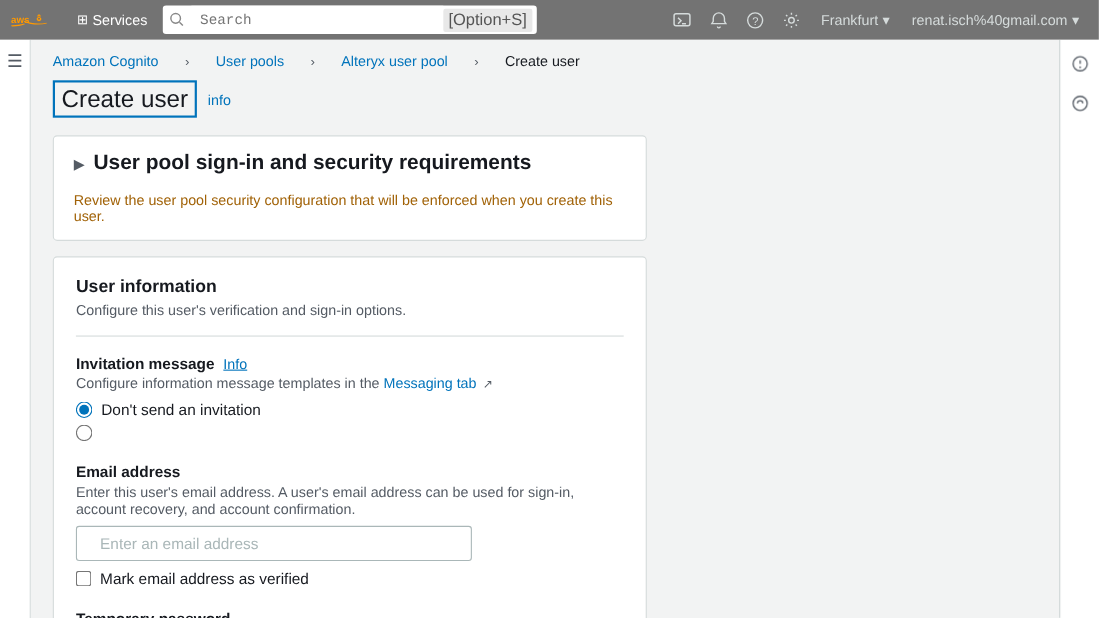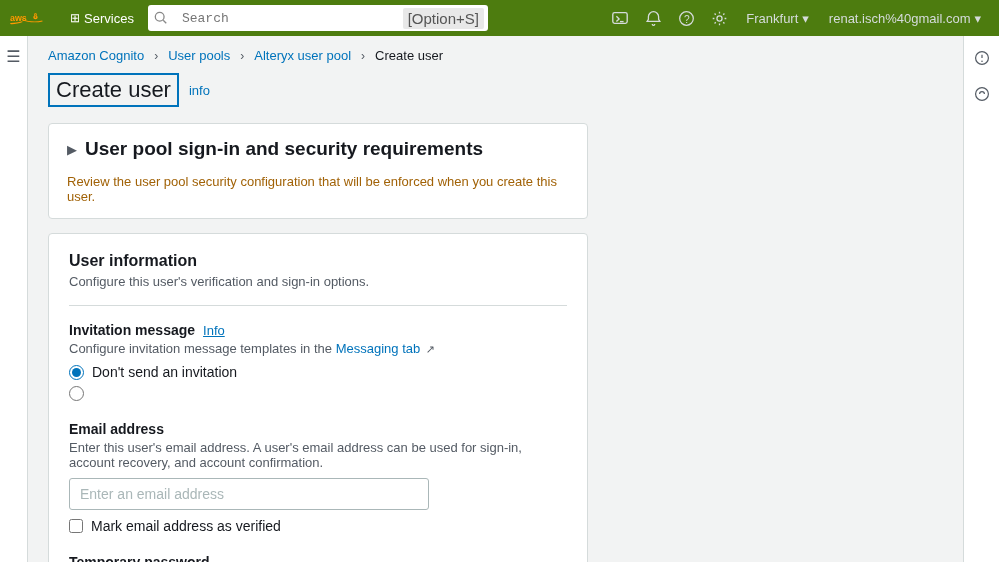--- a/index.html
+++ b/index.html
@@ -1,20 +1,20 @@
 <!DOCTYPE html>
 <html><head>
   <meta charset="utf-8">
   <style>
     * { box-sizing: border-box; margin: 0; padding: 0; }
     body { font-family: "Amazon Ember", Arial, sans-serif; font-size: 14px; background: #f2f3f3; color: #16191f; }
 
     
     .top-nav {
-      background: #4d7c0f;
+      background: #737373;
       height: 36px;
       display: flex;
       align-items: center;
       padding: 0 10px;
       gap: 8px;
     }
     .aws-logo {
       display: flex;
       align-items: center;
       margin-right: 8px;
@@ -146,21 +146,21 @@
     .main-content {
       margin-left: 28px;
       margin-right: 36px;
       padding: 12px 20px 20px 20px;
     }
 
     
     .breadcrumb {
       display: flex;
       align-items: center;
-      gap: 10px;
+      gap: 24px;
       font-size: 13px;
       color: #545b64;
       margin-bottom: 10px;
     }
     .breadcrumb a {
       color: #0073bb;
       text-decoration: none;
       cursor: pointer;
     }
     .breadcrumb-sep {
@@ -286,21 +286,21 @@
       height: 15px;
       cursor: pointer;
     }
 
     
     .text-input {
       width: 360px;
       height: 32px;
       border: 1px solid #aab7b8;
       border-radius: 3px;
-      padding: 0 10px;
+      padding: 0 21px;
       font-size: 14px;
       color: #16191f;
       outline: none;
     }
     .text-input::placeholder {
       color: #aab7b8;
     }
 
     
     .checkbox-item {
@@ -435,21 +435,21 @@
       <div class="card-subtitle">Configure this user's verification and sign-in options.</div>
 
       <div class="divider"></div>
 
       <div class="form-section">
         <div class="form-label">
           <span>Invitation message</span>
           <a href="#" class="form-label-info">Info</a>
         </div>
         <div class="form-description">
-          <span>Configure invitation message templates in the </span><a href="#">Messaging tab</a>
+          <span>Configure information message templates in the </span><a href="#">Messaging tab</a>
           <span style="font-size:11px; margin-left:2px;">↗</span>
         </div>
         <div class="radio-group">
           <label class="radio-item">
             <input type="radio" name="invitation" checked="" style="">
             <span>Don't send an invitation</span>
           </label>
           <label class="radio-item">
             <input type="radio" name="invitation" style="">
           </label>

